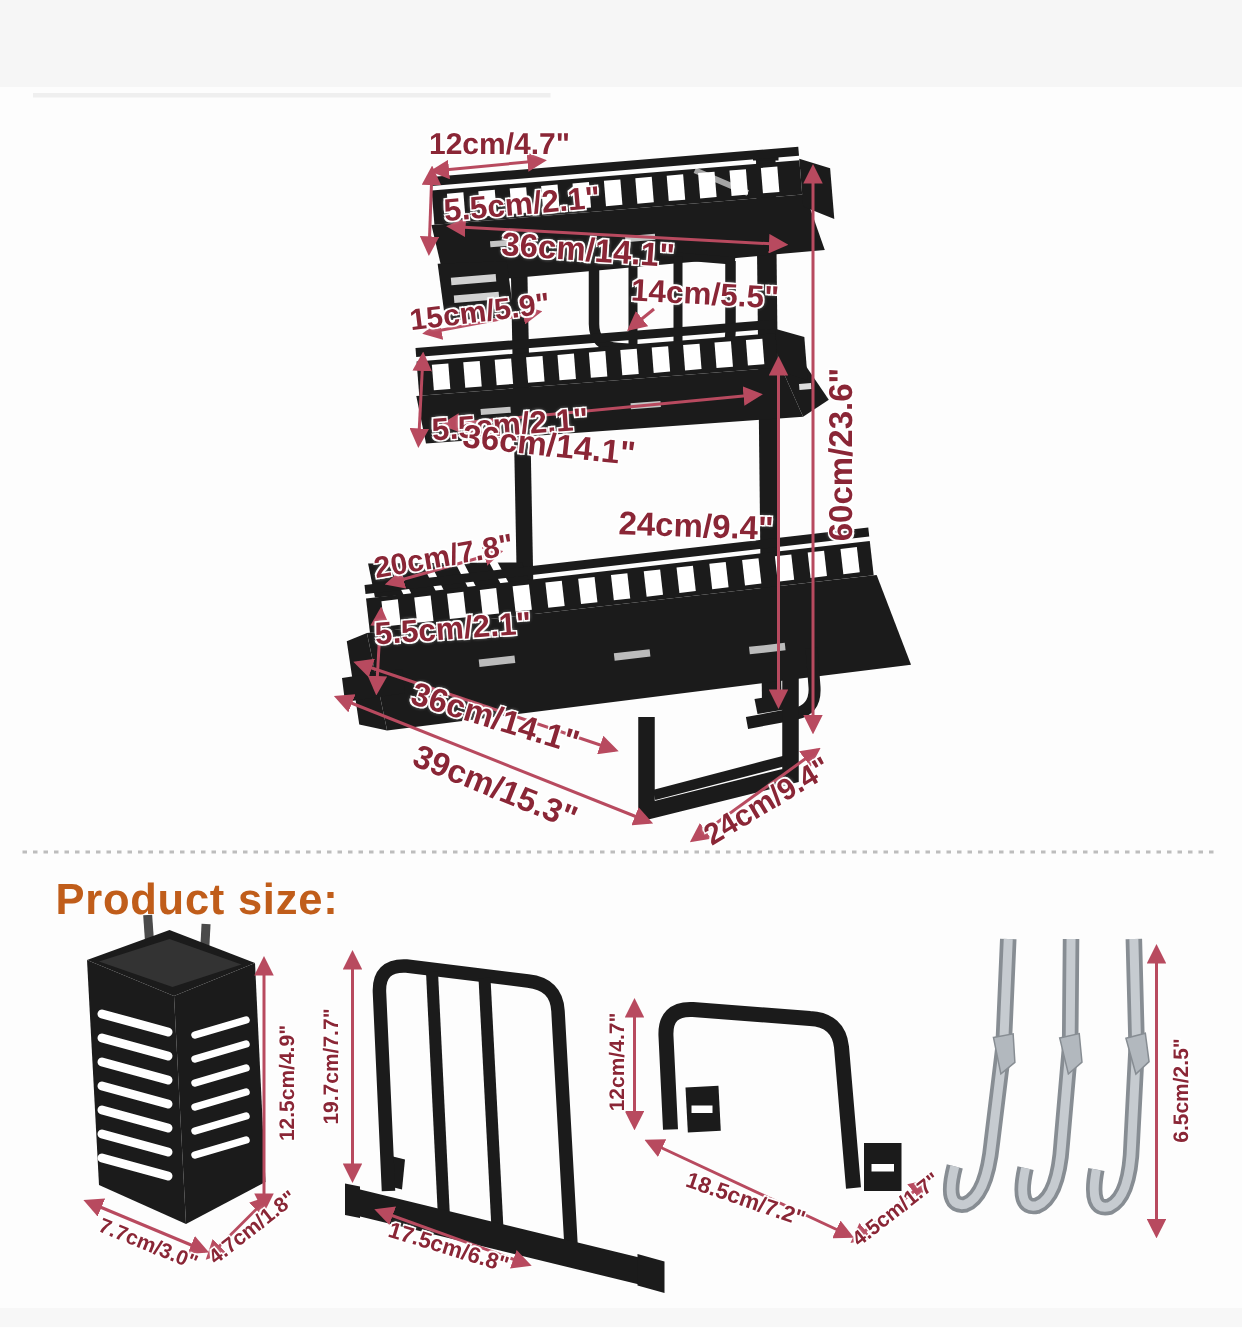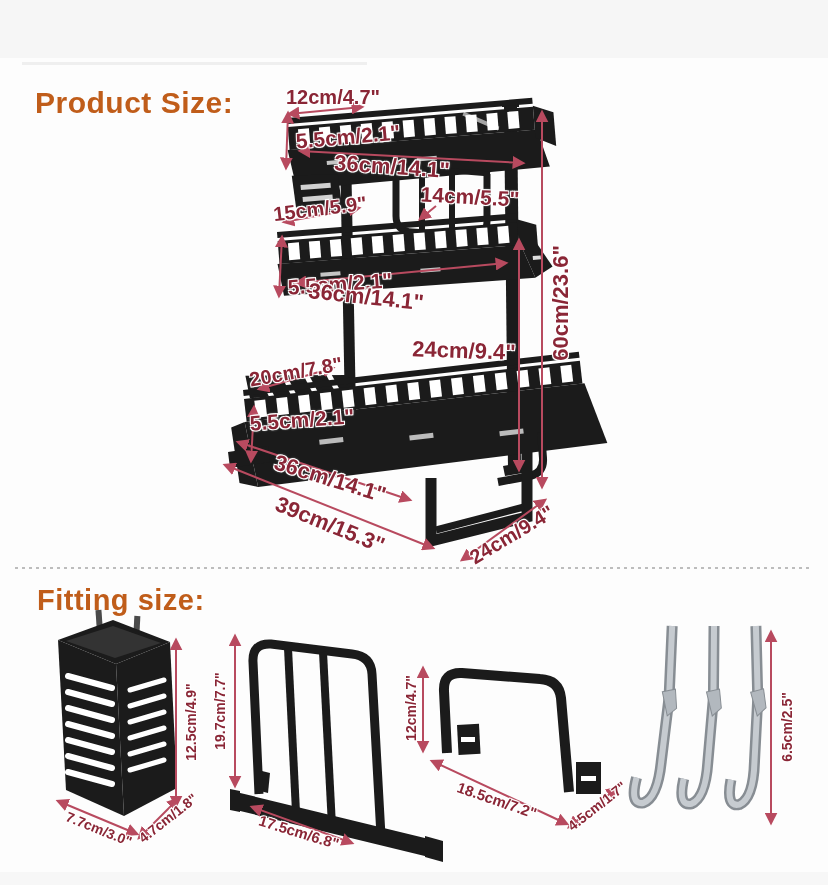--- a/index.html
+++ b/index.html
@@ -234,22 +234,21 @@
       <line class="arrow" x1="139" y1="838" x2="178" y2="799" marker-start="url(#ah)" marker-end="url(#ah)"></line>
       <line class="arrow" x1="235" y1="636" x2="235" y2="786" marker-start="url(#ah)" marker-end="url(#ah)"></line>
       <line class="arrow" x1="252" y1="807" x2="352" y2="843" marker-start="url(#ah)" marker-end="url(#ah)"></line>
       <line class="arrow" x1="423" y1="668" x2="423" y2="751" marker-start="url(#ah)" marker-end="url(#ah)"></line>
       <line class="arrow" x1="432" y1="761" x2="567" y2="824" marker-start="url(#ah)" marker-end="url(#ah)"></line>
       <line class="arrow" x1="569" y1="827" x2="617" y2="788" marker-start="url(#ah)" marker-end="url(#ah)"></line>
       <line class="arrow" x1="771" y1="632" x2="771" y2="823" marker-start="url(#ah)" marker-end="url(#ah)"></line>
     </g>
   </svg>
 
-  <div class="heading" style="left:35px;top:86px;">Product Size:</div>
-  <div class="heading" style="left:37px;top:584px;font-size:29px;">Fitting size:</div>
+  <div class="heading" style="left:37px;top:584px;font-size:29px;">Product size:</div>
 
   <div class="dim" style="left:333px;top:97px;font-size:20px;transform:translate(-50%,-50%);">12cm/4.7"</div>
   <div class="dim" style="left:348px;top:137px;font-size:21px;transform:translate(-50%,-50%) rotate(-5deg);">5.5cm/2.1"</div>
   <div class="dim" style="left:392px;top:167px;font-size:22px;transform:translate(-50%,-50%) rotate(4deg);">36cm/14.1"</div>
   <div class="dim" style="left:470px;top:197px;font-size:21px;transform:translate(-50%,-50%) rotate(3deg);">14cm/5.5"</div>
   <div class="dim" style="left:320px;top:209px;font-size:20px;transform:translate(-50%,-50%) rotate(-7deg);">15cm/5.9"</div>
   <div class="dim" style="left:340px;top:284px;font-size:21px;transform:translate(-50%,-50%) rotate(-4deg);">5.5cm/2.1"</div>
   <div class="dim" style="left:366px;top:297px;font-size:22px;transform:translate(-50%,-50%) rotate(6deg);">36cm/14.1"</div>
   <div class="dim" style="left:464px;top:351px;font-size:22px;transform:translate(-50%,-50%) rotate(2deg);">24cm/9.4"</div>
   <div class="dim" style="left:296px;top:372px;font-size:20px;transform:translate(-50%,-50%) rotate(-10deg);">20cm/7.8"</div>

